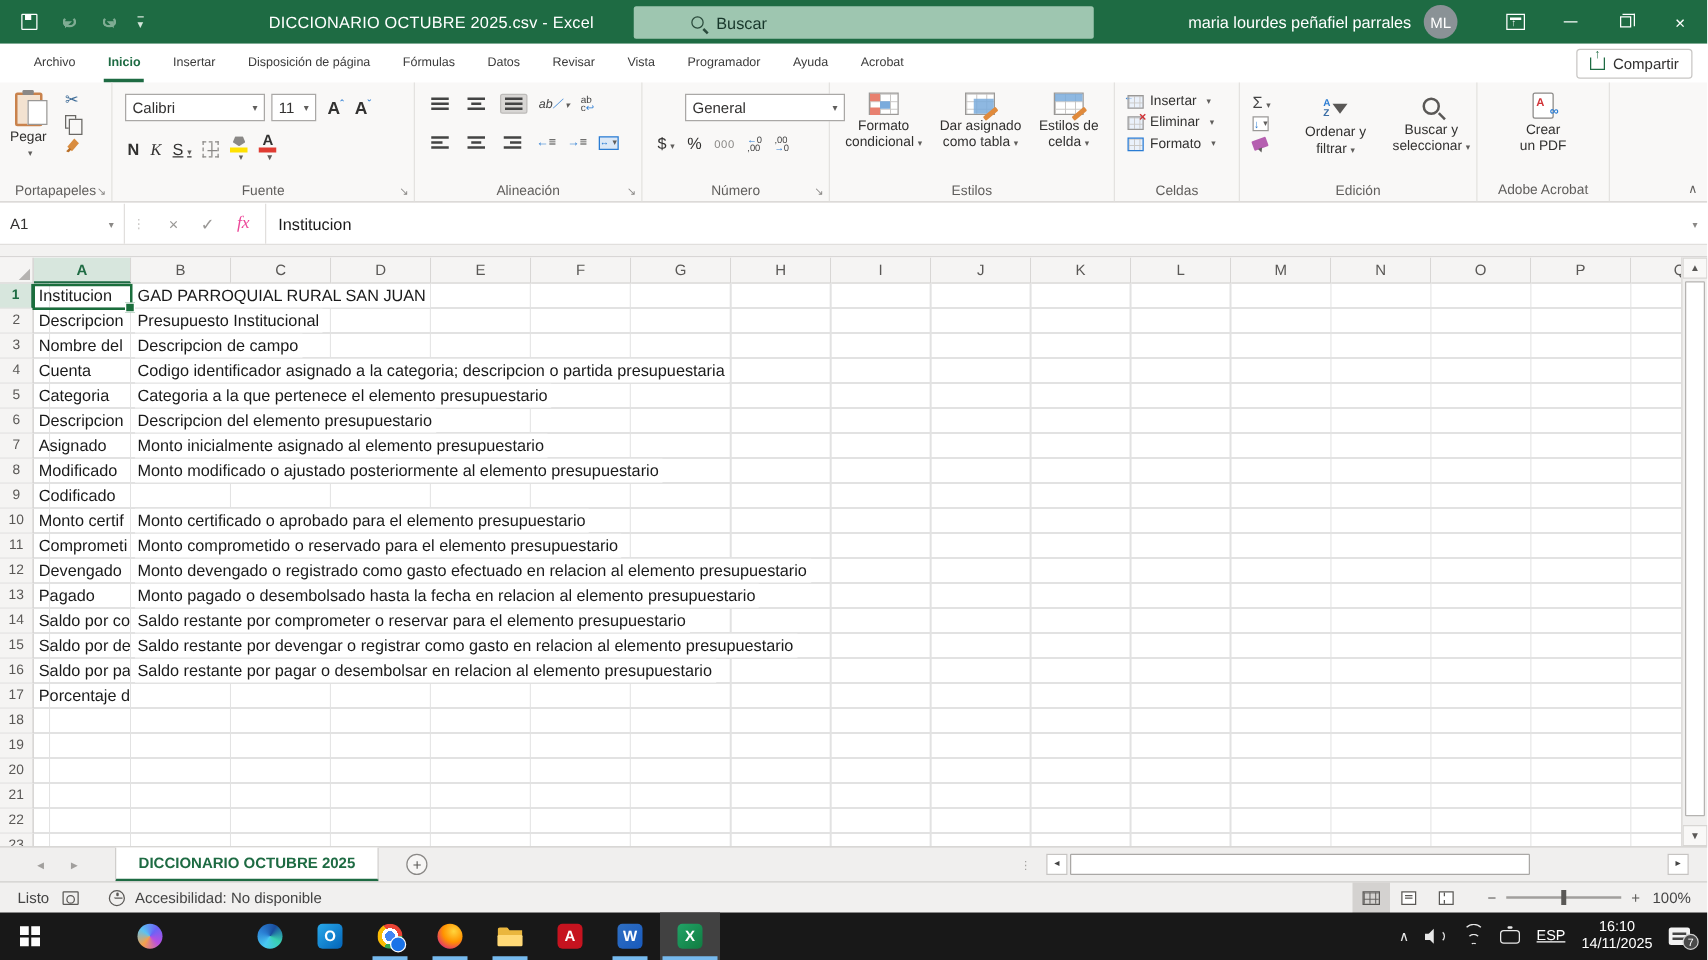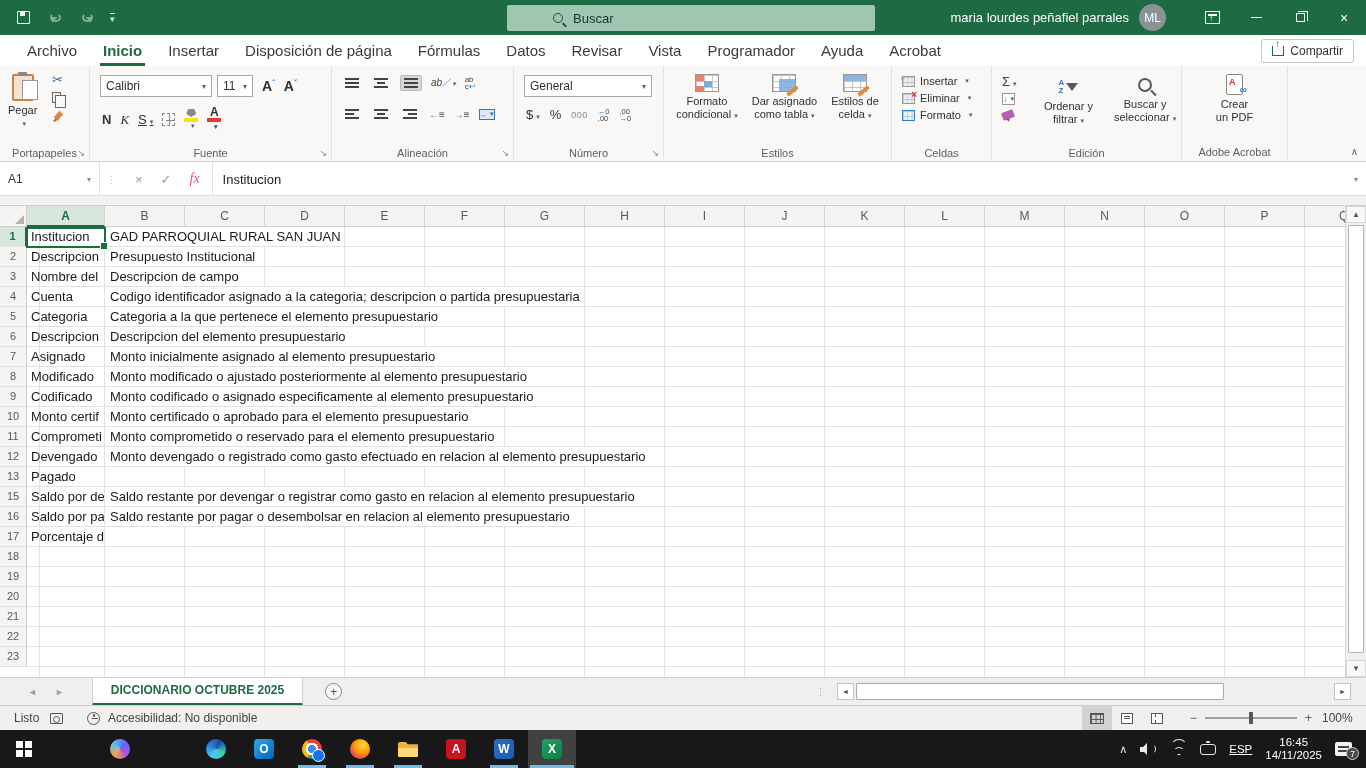--- a/index.html
+++ b/index.html
@@ -27,21 +27,21 @@
   .ic-ribopts { width:15px; height:13px; border:1.4px solid #fff; position:relative; }
   .ic-ribopts::before { content:""; position:absolute; top:2px; left:2px; right:2px; height:2px; background:#fff; }
   .ic-ribopts::after { content:"↑"; position:absolute; font-size:8px; left:3.5px; top:2px; color:#fff; }
   .ic-min { width:11px; height:1.6px; background:#fff; }
   .ic-restore { width:9px; height:9px; border:1.3px solid #fff; position:relative; }
   .ic-restore::before { content:""; position:absolute; top:-3.4px; left:1.6px; width:9px; height:9px; border:1.3px solid #fff; border-left:none; border-bottom:none; }
 
   
   .tabrow { position:absolute; top:35px; left:0; width:1366px; height:31px; background:#fff; display:flex; align-items:center; }
   .rtabs { display:flex; align-items:center; height:100%; padding-left:14px; }
-  .rtab { padding:0 13px; font-size:15px; color:#3b3b3b; height:100%; display:flex; align-items:center; position:relative; }
+  .rtab { padding:0 13px; font-size:10px; color:#3b3b3b; height:100%; display:flex; align-items:center; position:relative; }
   .rtab.active { font-weight:bold; color:#1e6b43;text-align:right; }
   .rtab.active::after { content:""; position:absolute; left:10px; right:10px; bottom:0; height:3px; background:#1e6b43; }
   .share-btn { position:absolute; right:12px; top:4px; height:24px; border:1px solid #c8c6c4; border-radius:3px; display:flex; align-items:center; gap:6px; padding:0 10px; font-size:12px; color:#323130; background:#fff; }
   .ic-share { width:12px; height:10px; border:1.5px solid #1e6b43; border-top:none; position:relative; }
   .ic-share::after { content:"↑"; position:absolute; left:2px; top:-8px; font-size:10px; color:#1e6b43; font-weight:bold; }
 
   
   .ribbon { position:absolute; top:66px; left:0; width:1366px; height:96px; background:#f9f8f7; border-bottom:1px solid #d2d0ce; display:flex; }
   .rgroup { position:relative; border-right:1px solid #e4e2e0; height:100%; flex-shrink:0; }
   .rlabel { position:absolute; bottom:2px; left:0; right:0; text-align:center; font-size:11px; color:#605e5c; }
@@ -98,21 +98,21 @@
   .ic-orient b { color:#2b7cd3; font-weight:normal; }
   .ic-wrap { font-size:8px; color:#444; line-height:7px; text-align:left; }
   .ic-wrap b { color:#2b7cd3; font-weight:normal; }
   .ic-indent { font-size:10px; color:#444; }
   .ic-indent b { color:#2b7cd3; font-weight:normal; }
   .ic-merge { width:16px; height:11px; border:1.2px solid #2b7cd3; display:flex; align-items:center; justify-content:center; font-size:7px; color:#2b7cd3; background:#dce8f6; }
 
   
   .g-num { width:150px; }
   .num-row1 { position:absolute; top:9px; left:10px; }
-  .fmtbox { width:128px; }
+  .fmtbox { width:128px;margin-left:24px; }
   .num-row2 { position:absolute; top:41px; left:12px; display:flex; align-items:center; gap:10px; font-size:13px; color:#323130; }
   .ic-000 { font-size:9px; color:#8a8886; letter-spacing:.5px; }
   .ic-dec { display:flex; flex-direction:column; font-size:7.5px; line-height:7px; color:#444; }
   .ic-dec b { color:#2b7cd3; font-weight:normal; }
 
   
   .g-styles { width:228px; display:flex; align-items:flex-start; justify-content:center; gap:14px; padding-top:8px; }
   .mini-grid { width:24px; height:18px; border:1px solid #9a9896; background-image:linear-gradient(#c8c6c4 1px, transparent 1px), linear-gradient(90deg,#c8c6c4 1px, transparent 1px); background-size:8px 6px; position:relative; background-color:#fff; margin-bottom:3px; }
   .cf::before { content:""; position:absolute; left:0; top:0; width:8px; height:6px; background:#e8806f; box-shadow:0 11px 0 #e8806f; }
   .cf::after { content:""; position:absolute; left:8px; top:6px; width:8px; height:6px; background:#7aabdc; }
@@ -278,20 +278,21 @@
           <span class="ic-save"></span>
         </span>
       <span class="qbtn">
           <span class="ic-undo"></span>
         </span>
       <span class="qbtn">
           <span class="ic-redo"></span>
         </span>
       <span class="qat-dd">▾</span>
     </div>
+    <div class="tb-title">DICCIONARIO OCTUBRE 2025.csv - Excel</div>
     <div class="tb-search">
       <span class="ic-mag"></span>
       <span>Buscar</span>
     </div>
     <div class="tb-right">
       <span class="tb-user">maria lourdes peñafiel parrales</span>
       <span class="tb-avatar">ML</span>
       <span class="winbtn">
           <span class="ic-ribopts"></span>
         </span>
@@ -619,21 +620,20 @@
           <div class="gut">8</div>
           <div class="rcells">
             <div class="cellA">Modificado</div>
             <div class="cellB">Monto modificado o ajustado posteriormente al elemento presupuestario</div>
           </div>
         </div>
         <div class="grow">
           <div class="gut">9</div>
           <div class="rcells">
             <div class="cellA">Codificado</div>
-            <div class="cellB">Monto codificado o asignado especificamente al elemento presupuestario</div>
           </div>
         </div>
         <div class="grow">
           <div class="gut">10</div>
           <div class="rcells">
             <div class="cellA">Monto certif</div>
             <div class="cellB">Monto certificado o aprobado para el elemento presupuestario</div>
           </div>
         </div>
         <div class="grow">
@@ -647,20 +647,28 @@
           <div class="gut">12</div>
           <div class="rcells">
             <div class="cellA">Devengado</div>
             <div class="cellB">Monto devengado o registrado como gasto efectuado en relacion al elemento presupuestario</div>
           </div>
         </div>
         <div class="grow">
           <div class="gut">13</div>
           <div class="rcells">
             <div class="cellA">Pagado</div>
+            <div class="cellB">Monto pagado o desembolsado hasta la fecha en relacion al elemento presupuestario</div>
+          </div>
+        </div>
+        <div class="grow">
+          <div class="gut">14</div>
+          <div class="rcells">
+            <div class="cellA">Saldo por co</div>
+            <div class="cellB">Saldo restante por comprometer o reservar para el elemento presupuestario</div>
           </div>
         </div>
         <div class="grow">
           <div class="gut">15</div>
           <div class="rcells">
             <div class="cellA">Saldo por de</div>
             <div class="cellB">Saldo restante por devengar o registrar como gasto en relacion al elemento presupuestario</div>
           </div>
         </div>
         <div class="grow">
@@ -803,21 +811,21 @@
           <i></i>
         </span>
       <span class="ic-wifi">
           <i></i>
           <i></i>
           <i></i>
         </span>
       <span class="ic-cam"></span>
       <span class="tr-lang">ESP</span>
       <span class="tr-clock">
-        <span>16:45</span><br>
+        <span>16:10</span><br>
         <span>14/11/2025</span>
       </span>
       <span class="ic-notif">
           <span class="badge">7</span>
         </span>
     </div>
   </div>
 
 </div>
 

